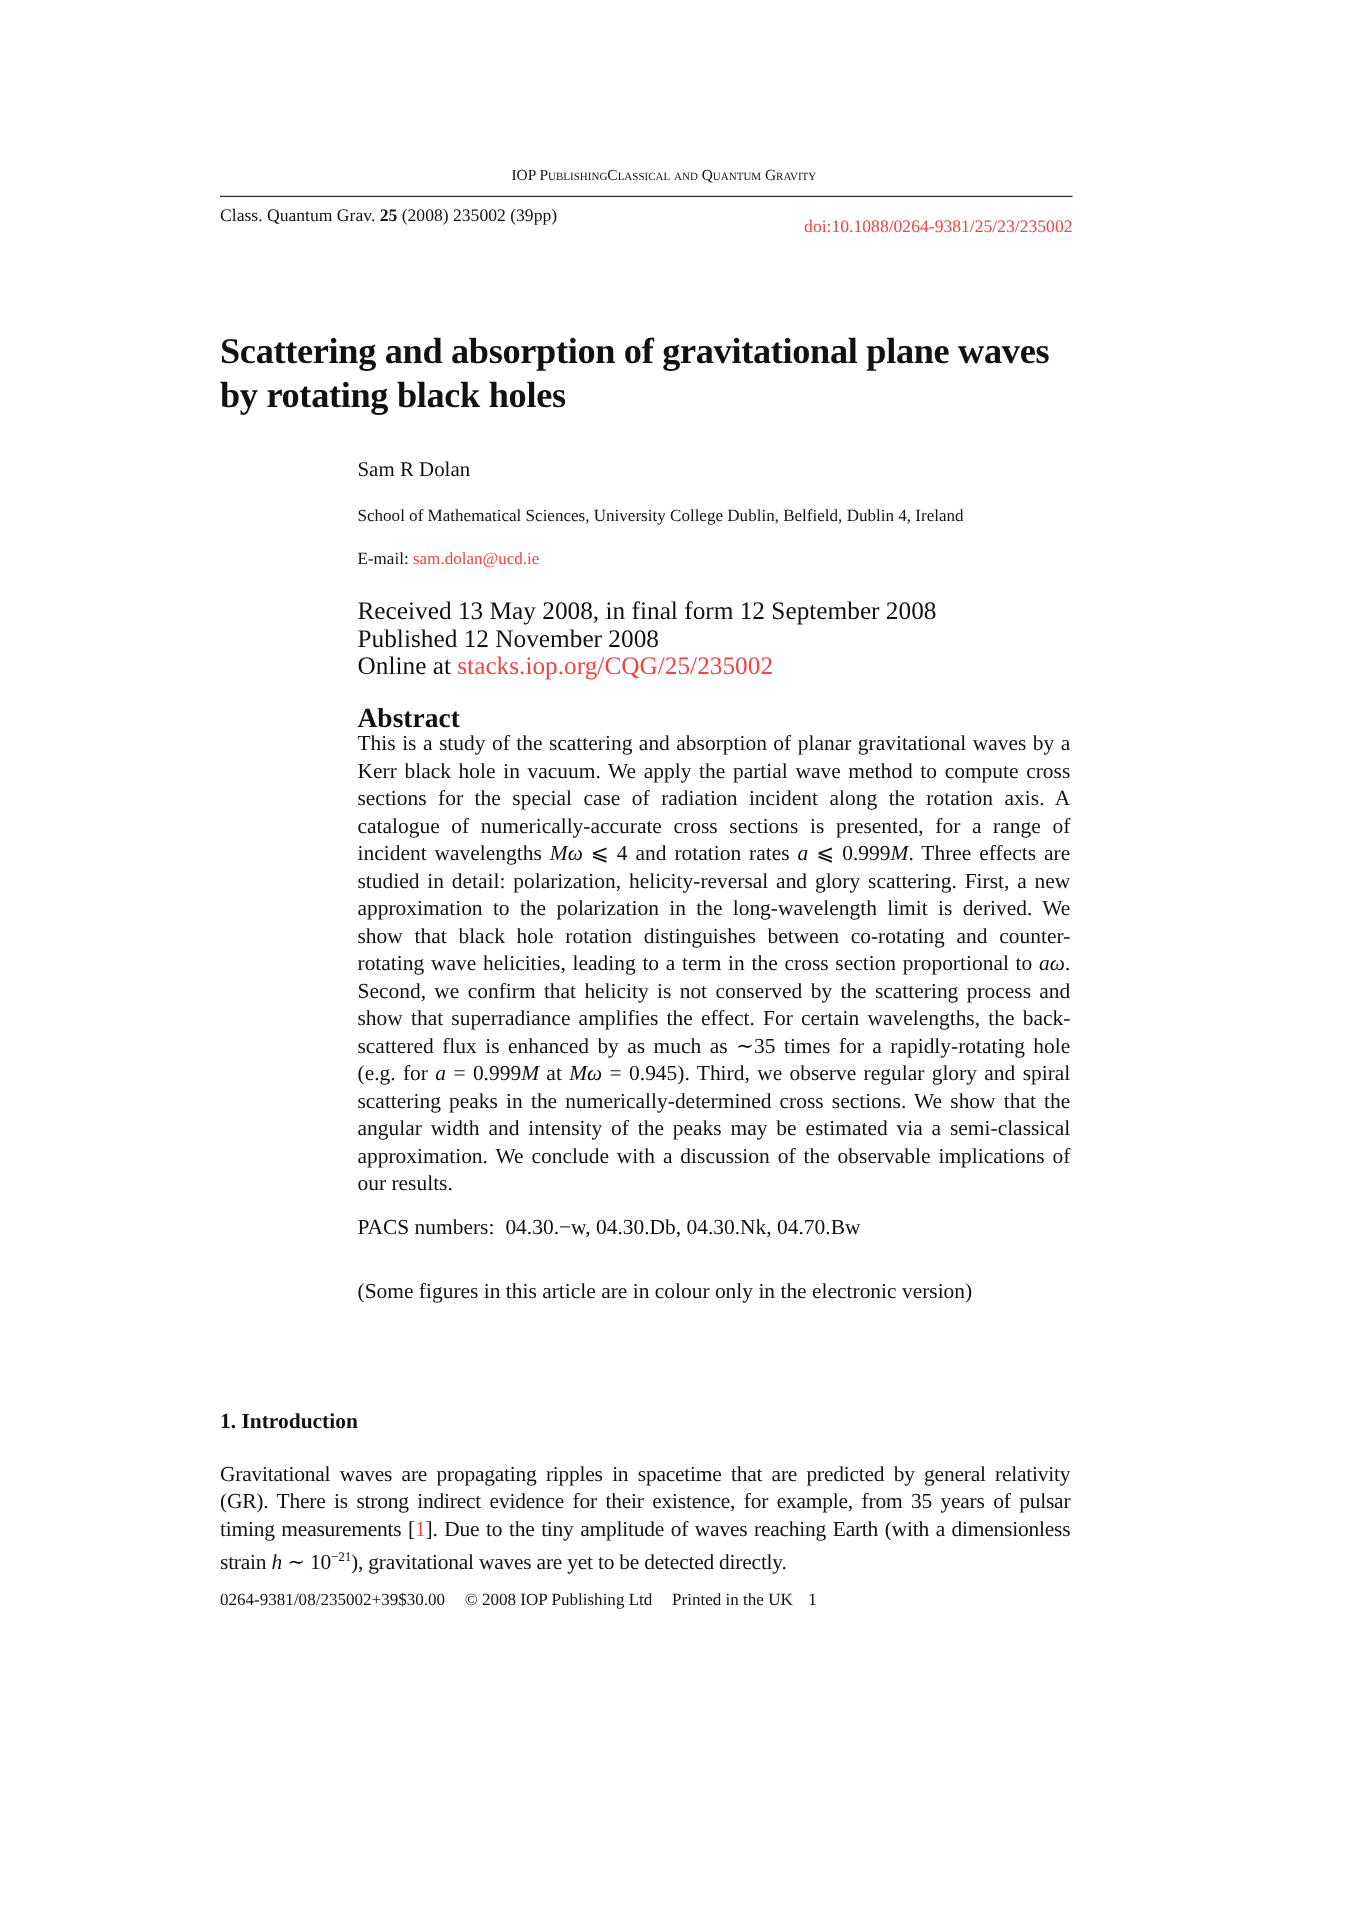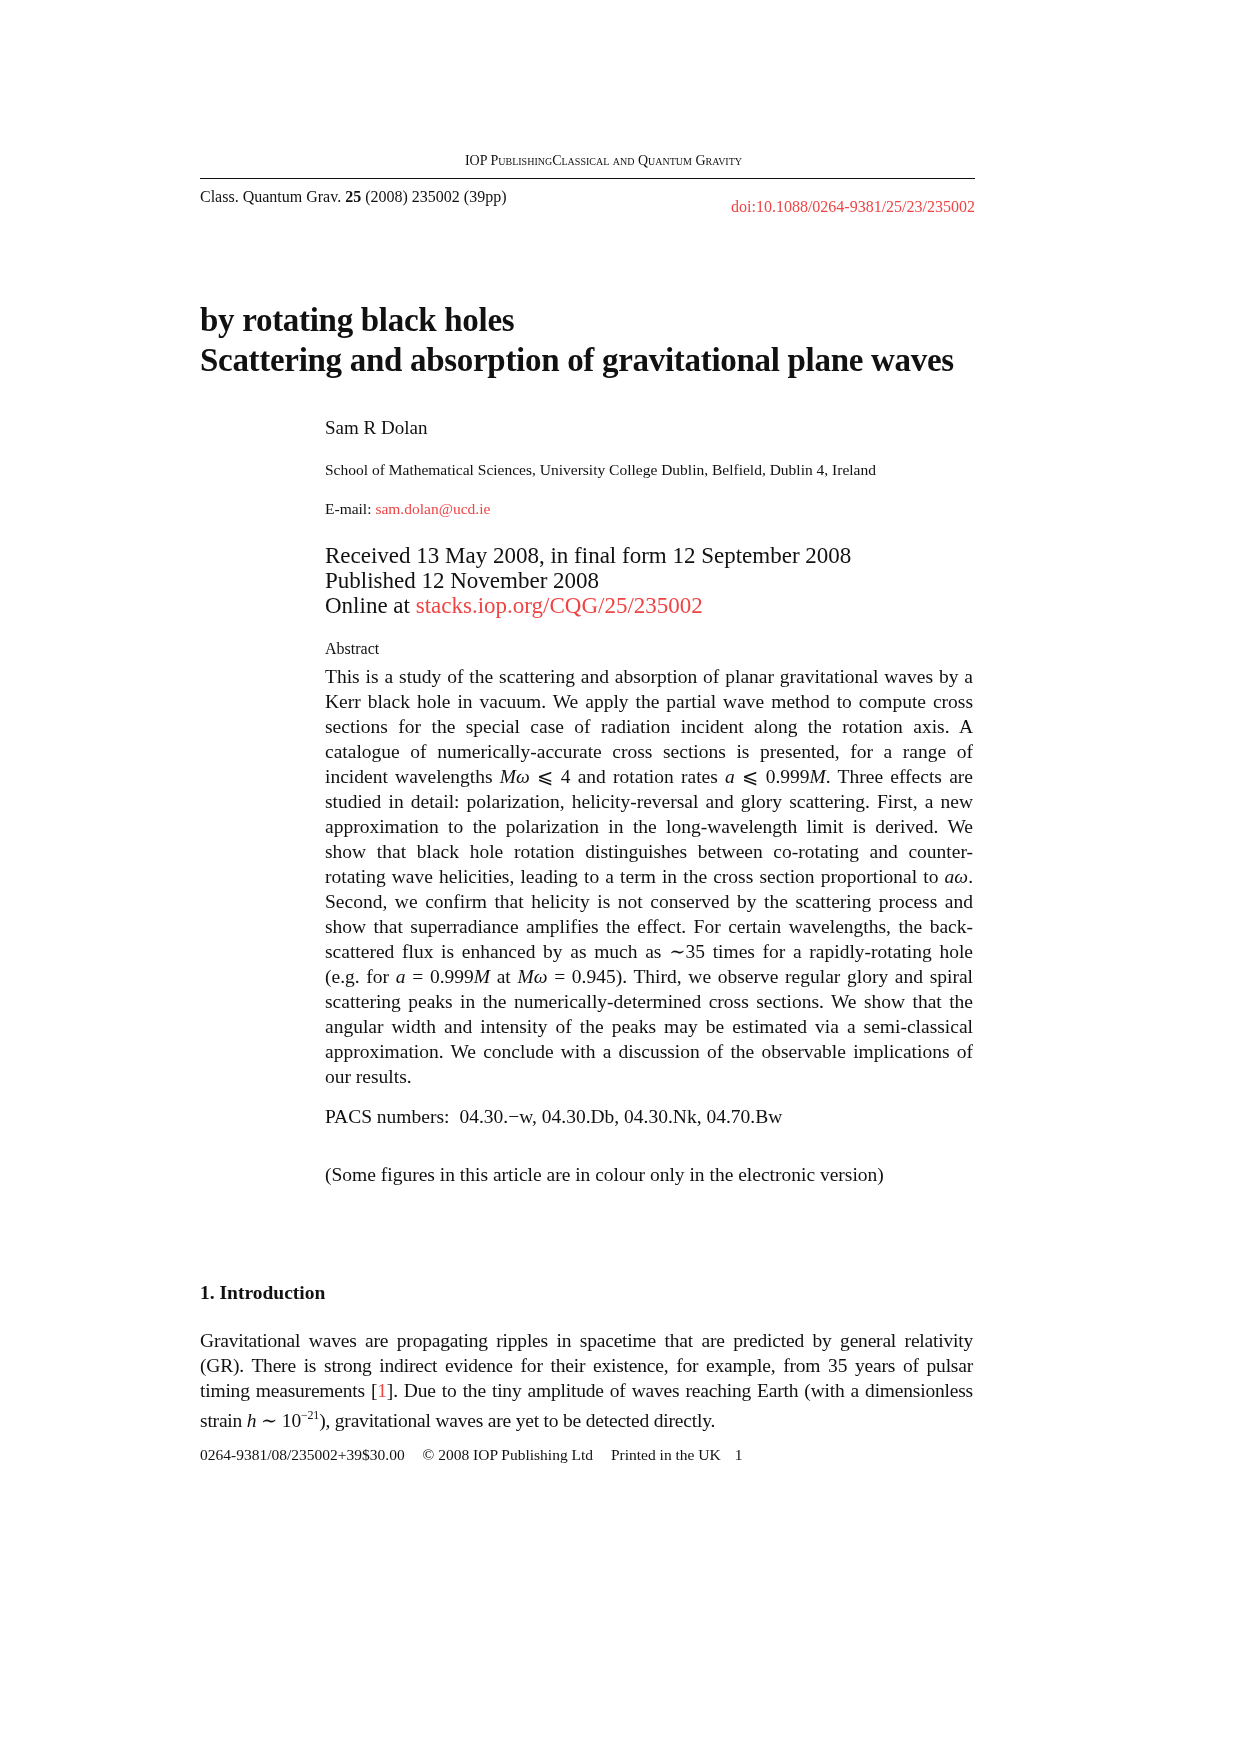--- a/index.html
+++ b/index.html
@@ -10,21 +10,21 @@
   .abs { position: absolute; }
   a, .link { color: #ef4444; text-decoration: none; margin-top: 10px; }
   .running-head { left: 200px; width: 775px; top: 153px; font-size: 14px; display: flex; justify-content: center; margin-left: 16px; }
   .rule { left: 200px; width: 775px; top: 178px; height: 0; border-top: 1.3px solid #111; }
   .citeline { left: 200px; width: 775px; top: 188px; font-size: 16px; display: flex; justify-content: space-between; }
   .title { left: 200px; width: 800px; top: 300px; font-size: 33px; font-weight: bold; line-height: 40px; letter-spacing: -0.3px; }
   .author { left: 325px; top: 417px; font-size: 19px; font-weight: normal; }
   .affil { left: 325px; top: 461px; font-size: 15.5px; }
   .email { left: 325px; top: 500px; font-size: 15.5px; }
   .dates { left: 325px; top: 543px; font-size: 23px; line-height: 25px; }
-  .abstract-head { left: 325px; top: 640px; font-size: 16px; font-weight: normal; }
+  .abstract-head { left: 325px; top: 640px; font-size: 25px; font-weight: bold; }
   .abstract { left: 325px; width: 648px; top: 664px; font-size: 19.5px; line-height: 25px; text-align: justify; }
   .abstract i { font-style: italic; }
   .pacs { left: 325px; top: 1106px; font-size: 19.5px; }
   .pacs .codes { margin-left: 10px; }
   .colour-note { left: 325px; top: 1144px; font-size: 19.5px; margin-top: 20px; }
   .section-head { left: 200px; top: 1282px; font-size: 19.5px; font-weight: bold; }
   .intro { left: 200px; width: 773px; top: 1328px; font-size: 19.5px; line-height: 25px; text-align: justify; letter-spacing: -0.2px; }
   .footer { left: 200px; width: 775px; top: 1446px; font-size: 15.5px; display: flex; }
   .footer .left span { margin-right: 14px; }
   sup { font-size: 12px; }
@@ -40,22 +40,22 @@
 <div class="abs citeline">
   <span>
     <span>Class. Quantum Grav.</span>
     <b>25</b>
     <span>(2008) 235002 (39pp)</span>
   </span>
   <a class="link">doi:10.1088/0264-9381/25/23/235002</a>
 </div>
 
 <div class="abs title">
+  <div>Scattering and absorption of gravitational plane waves</div>
   <div>by rotating black holes</div>
-  <div>Scattering and absorption of gravitational plane waves</div>
 </div>
 
 <div class="abs author">Sam R Dolan</div>
 <div class="abs affil">School of Mathematical Sciences, University College Dublin, Belfield, Dublin 4, Ireland</div>
 <div class="abs email">
   <span>E-mail:</span>
   <a class="link">sam.dolan@ucd.ie</a>
 </div>
 
 <div class="abs dates">

